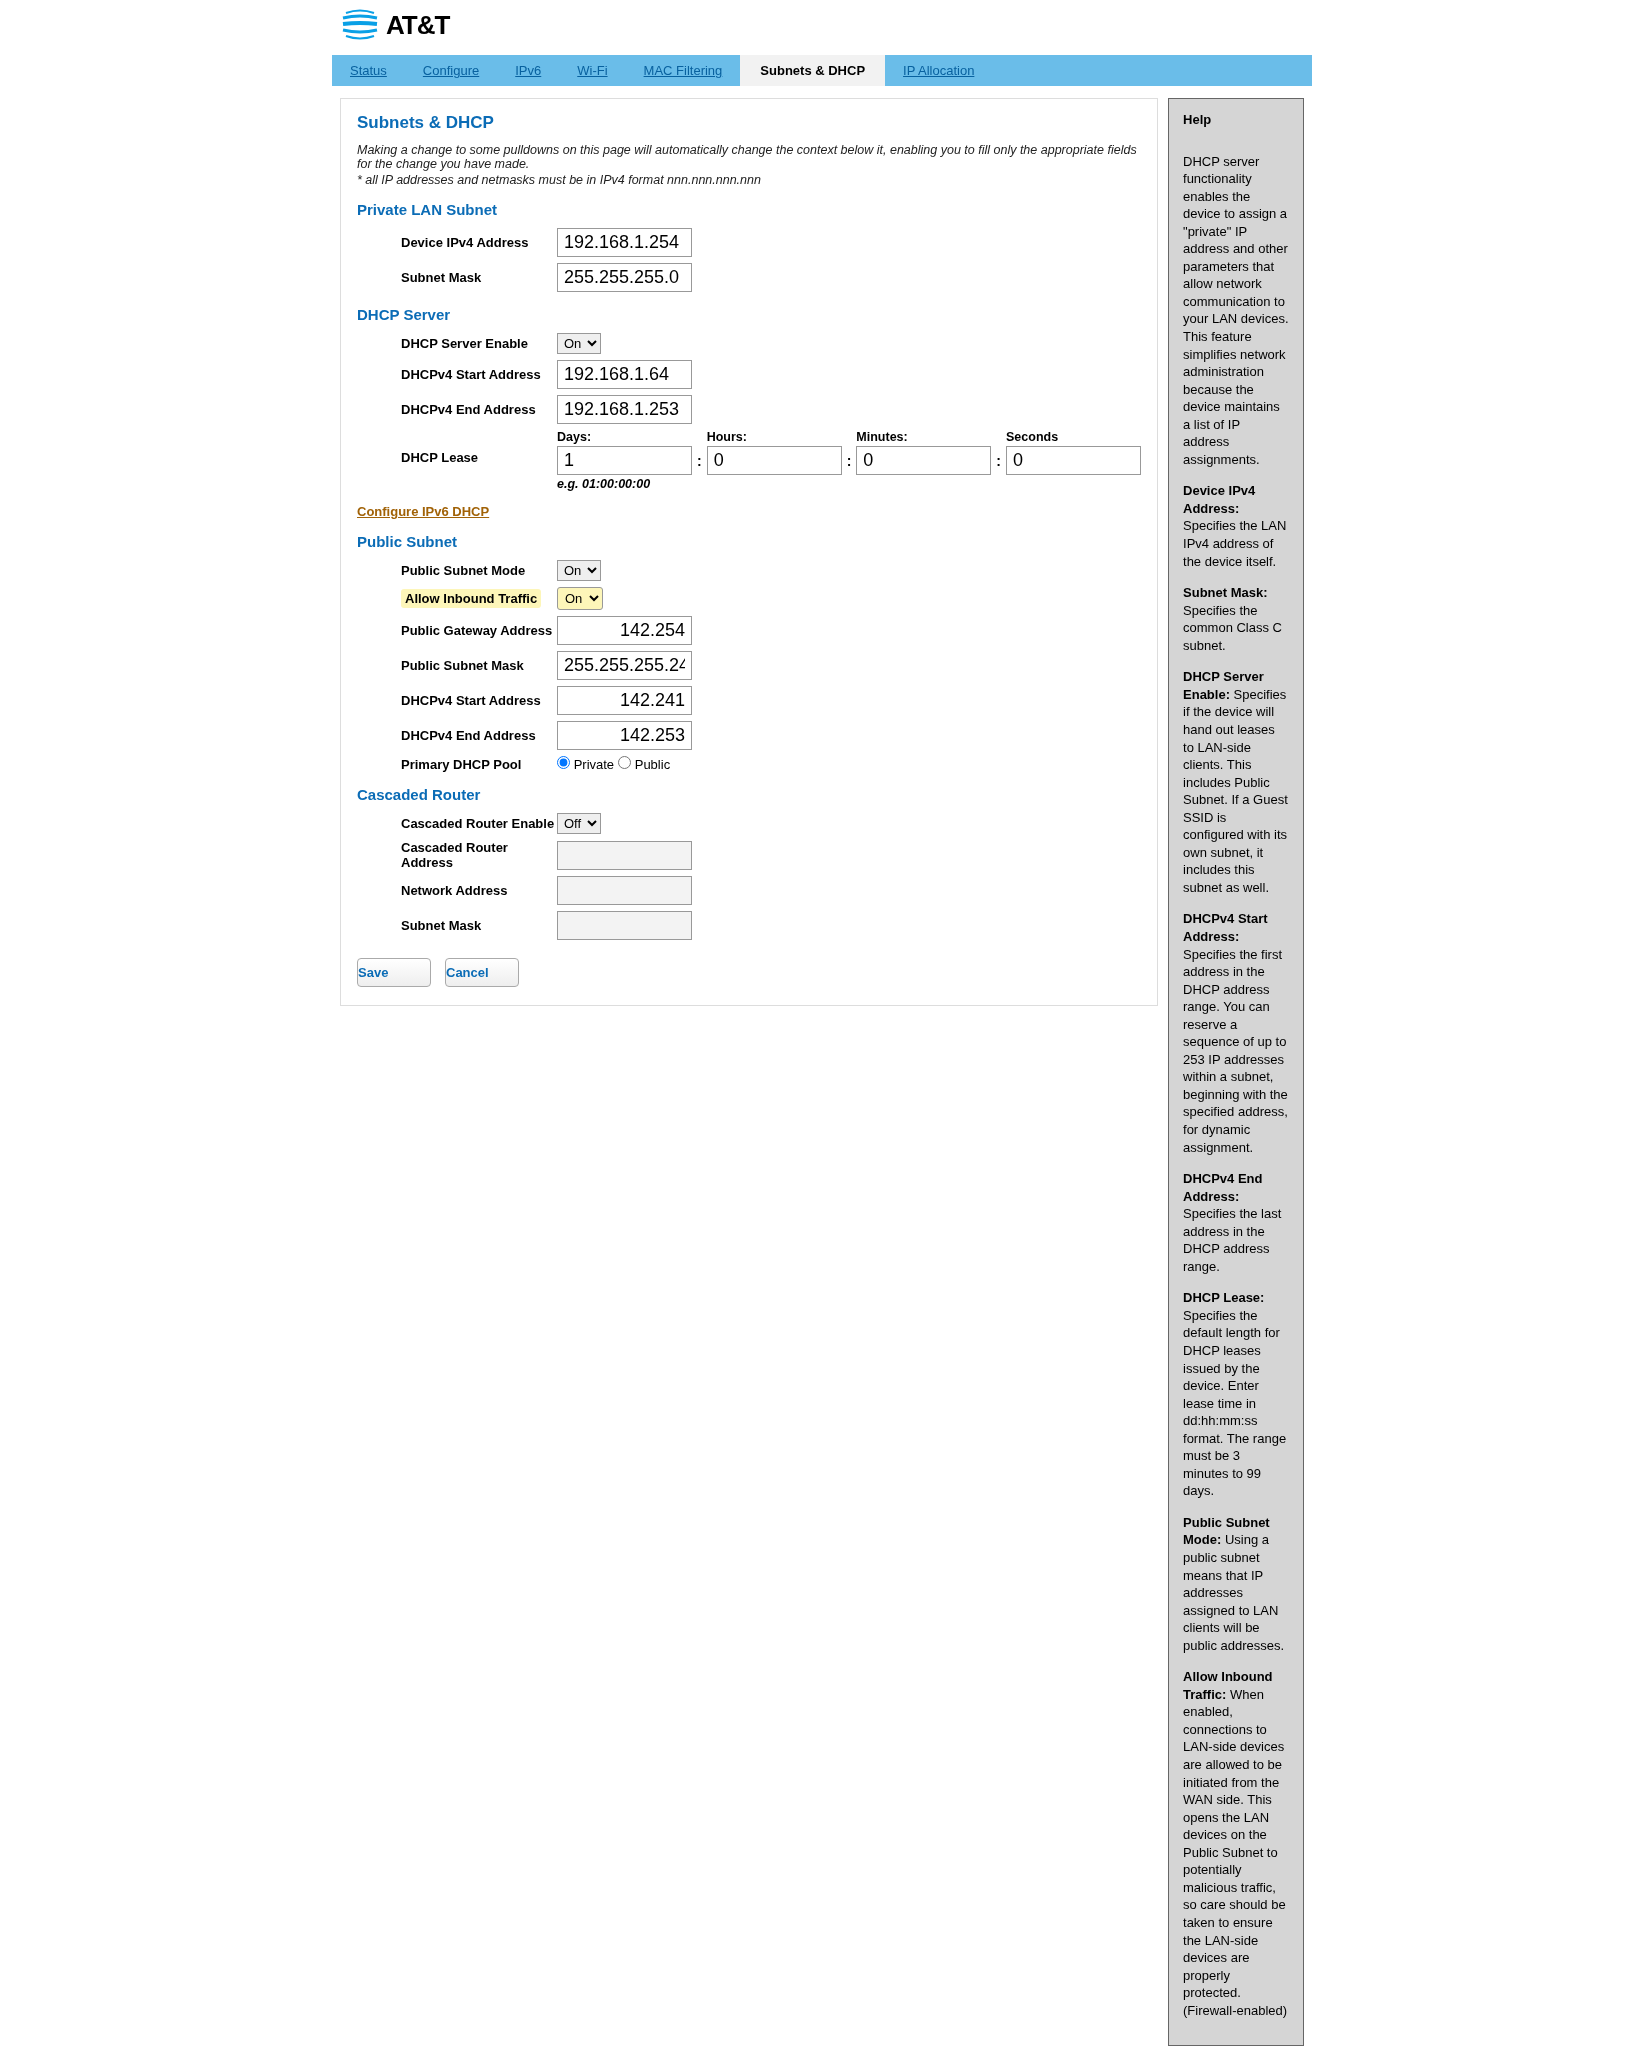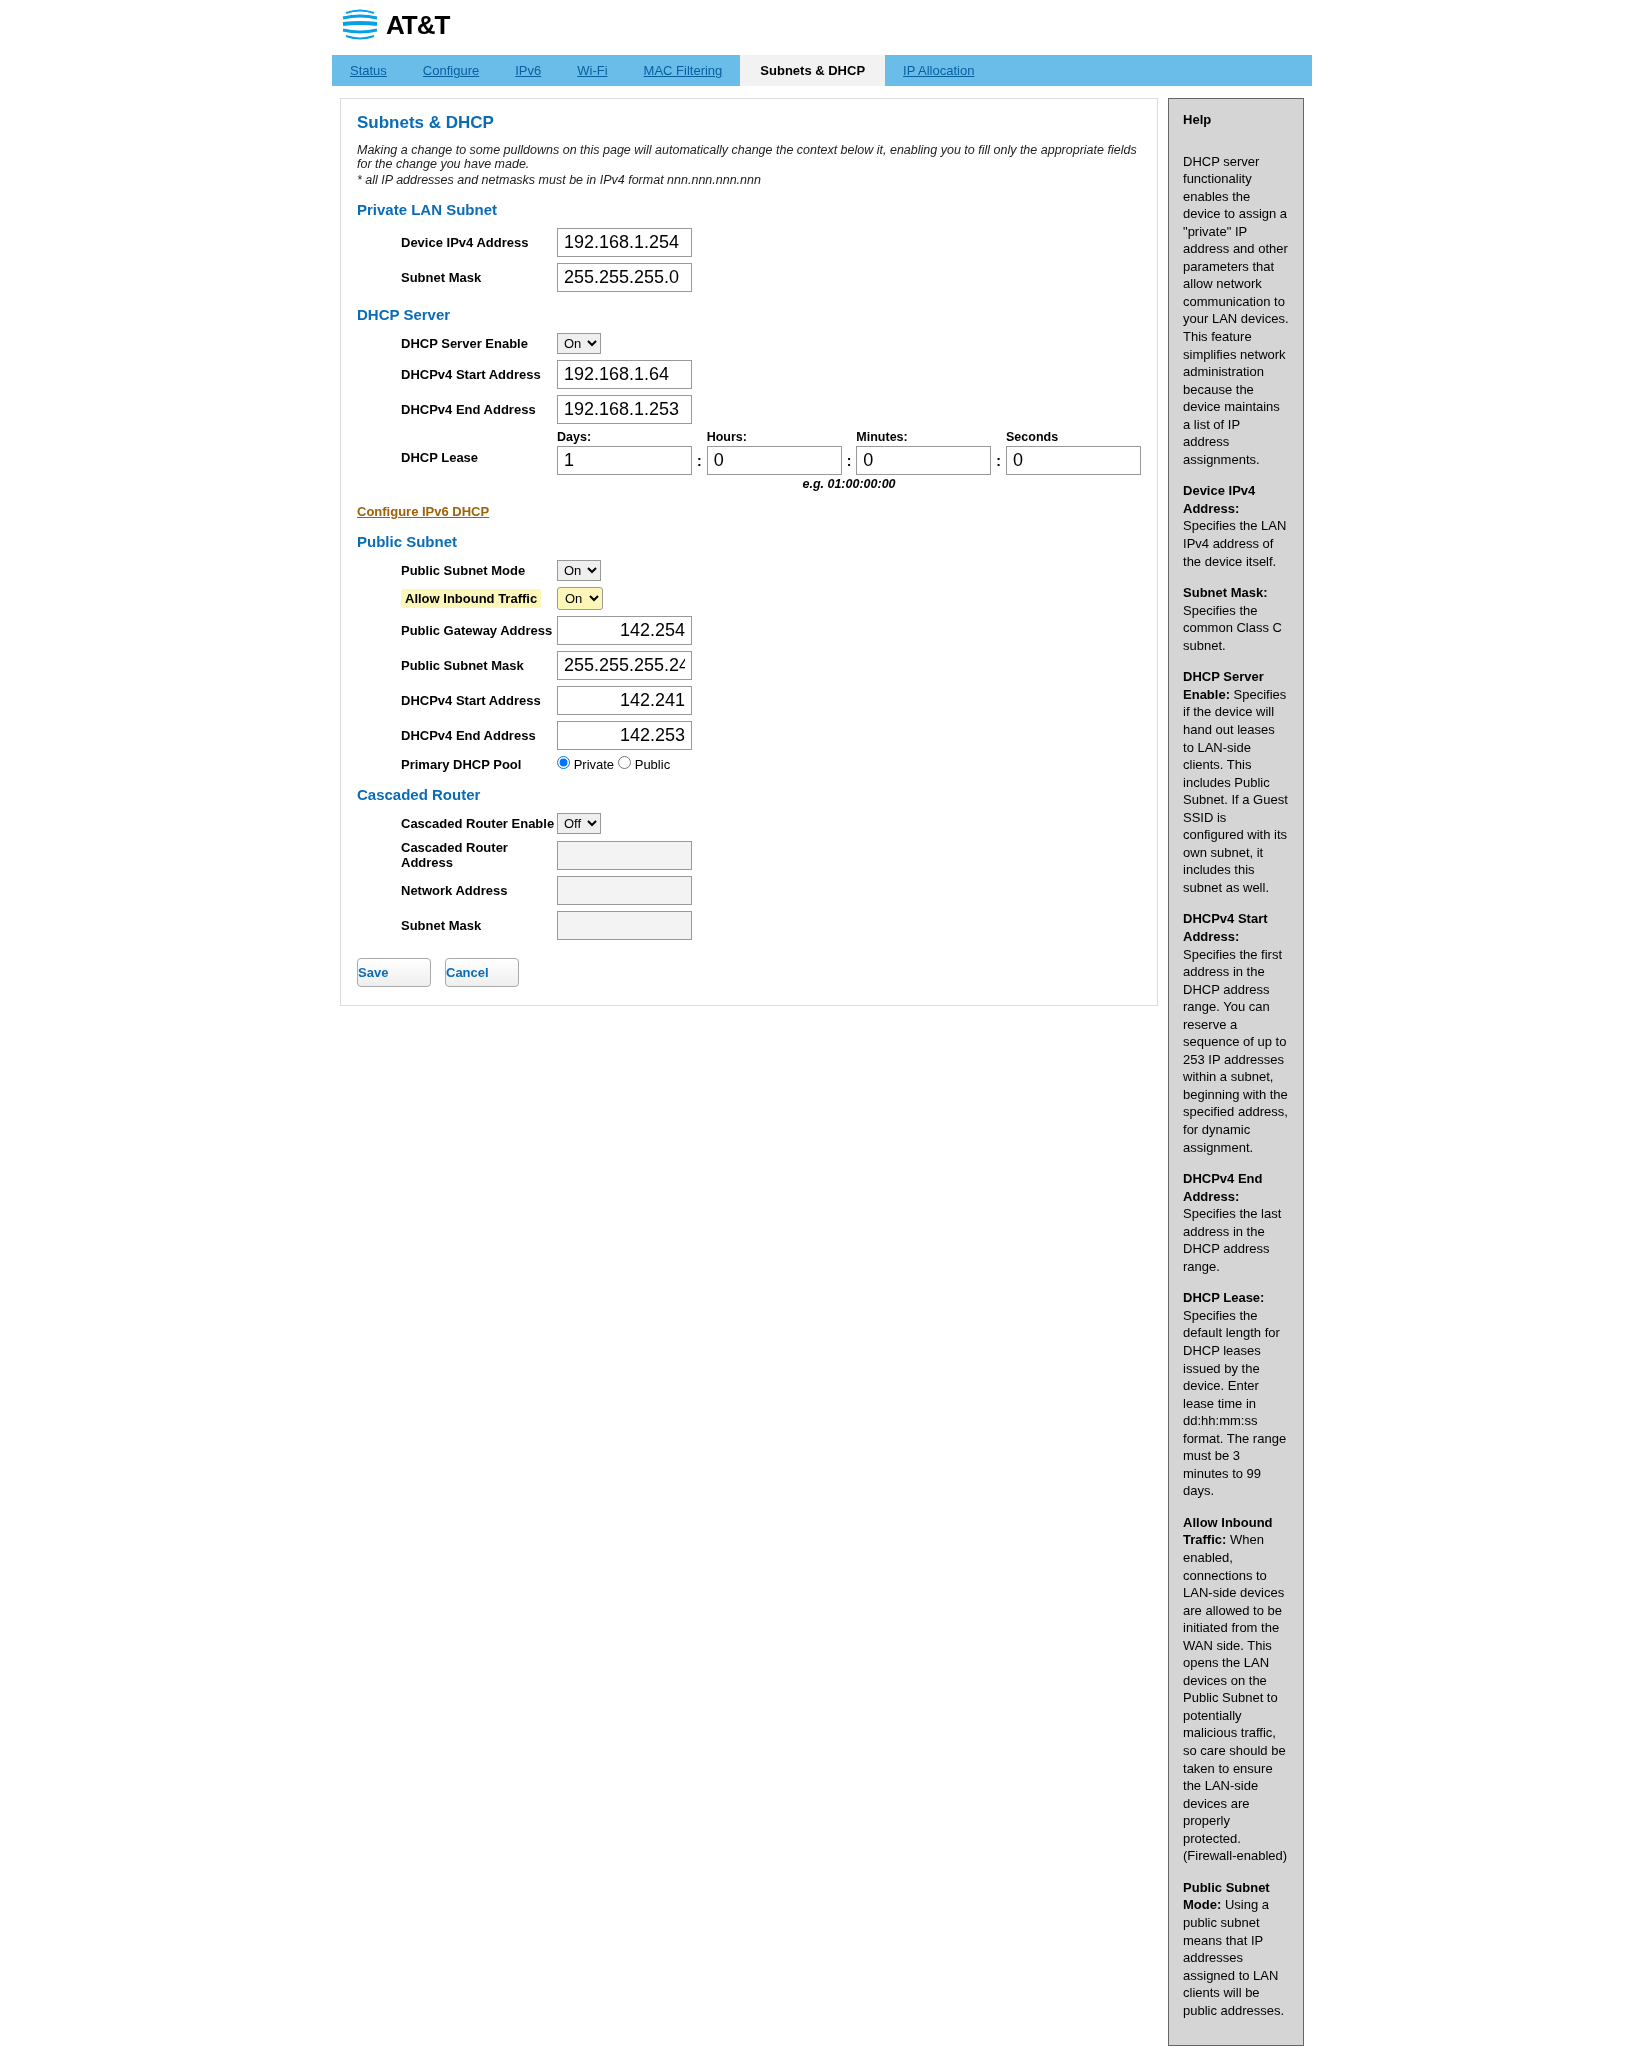--- a/index.html
+++ b/index.html
@@ -28,21 +28,21 @@
 .form-row .ctl input[type="text"] { width: 135px; padding: 3px 6px; border: 1px solid #999; font-size: 18px; text-align: left; }
 .form-row .ctl input[type="text"].center { text-align: right; }
 .form-row .ctl select { border: 1px solid #999; padding: 1px 2px; font-size: 13px; }
 .form-row .ctl select.hl { background: #fdf6b9; border-radius: 3px; padding: 2px 3px; }
 .hl-label { background: #fdf6b9; border-radius: 3px; padding: 2px 4px; display: inline-block; }
 .lease-block { display: flex; gap: 4px; align-items: center; }
 .lease-block .col { display: flex; flex-direction: column; }
 .lease-block .col label { font-weight: bold; font-size: 12.5px; margin-bottom: 2px; }
 .lease-block input { width: 48px; padding: 3px 4px; border: 1px solid #999; font-size: 13px; }
 .lease-block .sep { font-weight: bold; padding: 0 1px; align-self: flex-end; margin-bottom: 6px; }
-.eg { font-style: italic; font-weight: bold; font-size: 12.5px; margin-top: 2px; text-align: center; }
+.eg { font-style: italic; font-weight: bold; font-size: 12.5px; margin-top: 2px; }
 .link-row { margin: 12px 0 8px 0; }
 .link-row a { color: #a16207; font-weight: bold; text-decoration: underline; font-size: 13px; cursor: pointer; }
 .radio-row { display: flex; gap: 4px; align-items: center; }
 .radio-row label { font-size: 13px; }
 .btn-row { display: flex; gap: 14px; margin-top: 18px; }
 .btn { width: 74px; padding: 6px 0; text-align: left; border: 1px solid #aaa; border-radius: 4px; background: linear-gradient(#fff, #eee); font-weight: bold; color: #0b6cb6; font-size: 13px; cursor: pointer; }
 input[disabled] { background: #f3f3f3; color: #888; }
 </style>
 </head>
 <body>
@@ -196,19 +196,19 @@
 
     <div class="help-panel">
       <h3>Help</h3>
       <p>DHCP server functionality enables the device to assign a "private" IP address and other parameters that allow network communication to your LAN devices. This feature simplifies network administration because the device maintains a list of IP address assignments.</p>
       <p><b>Device IPv4 Address:</b><span> Specifies the LAN IPv4 address of the device itself.</span></p>
       <p><b>Subnet Mask:</b><span> Specifies the common Class C subnet.</span></p>
       <p><b>DHCP Server Enable:</b><span> Specifies if the device will hand out leases to LAN-side clients. This includes Public Subnet. If a Guest SSID is configured with its own subnet, it includes this subnet as well.</span></p>
       <p><b>DHCPv4 Start Address:</b><span> Specifies the first address in the DHCP address range. You can reserve a sequence of up to 253 IP addresses within a subnet, beginning with the specified address, for dynamic assignment.</span></p>
       <p><b>DHCPv4 End Address:</b><span> Specifies the last address in the DHCP address range.</span></p>
       <p><b>DHCP Lease:</b><span> Specifies the default length for DHCP leases issued by the device. Enter lease time in dd:hh:mm:ss format. The range must be 3 minutes to 99 days.</span></p>
+      <p><b>Public Subnet Mode:</b><span> Using a public subnet means that IP addresses assigned to LAN clients will be public addresses.</span></p>
       <p><b>Allow Inbound Traffic:</b><span> When enabled, connections to LAN-side devices are allowed to be initiated from the WAN side. This opens the LAN devices on the Public Subnet to potentially malicious traffic, so care should be taken to ensure the LAN-side devices are properly protected. (Firewall-enabled)</span></p>
-      <p><b>Public Subnet Mode:</b><span> Using a public subnet means that IP addresses assigned to LAN clients will be public addresses.</span></p>
 
     </div>
 
   </div>
 </div>
 
 </body></html>

